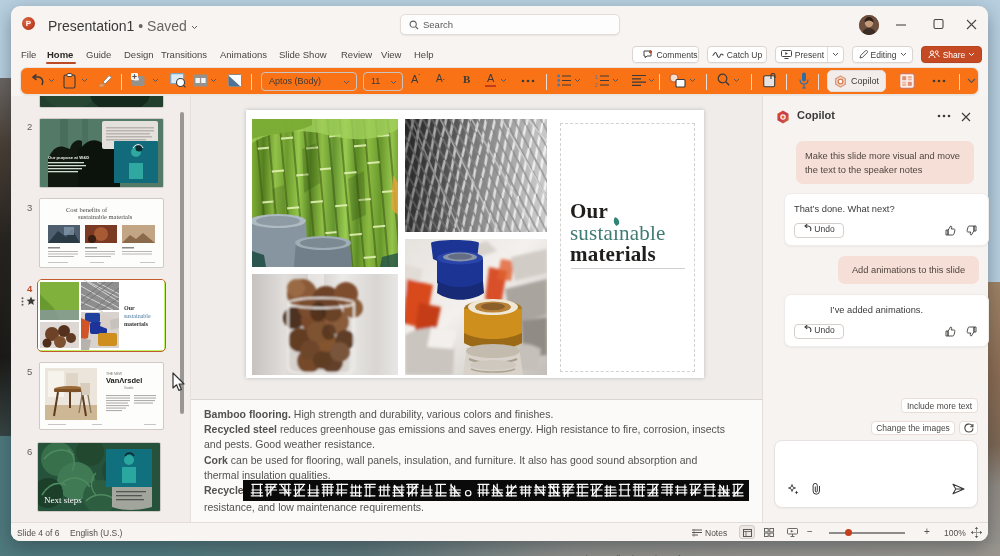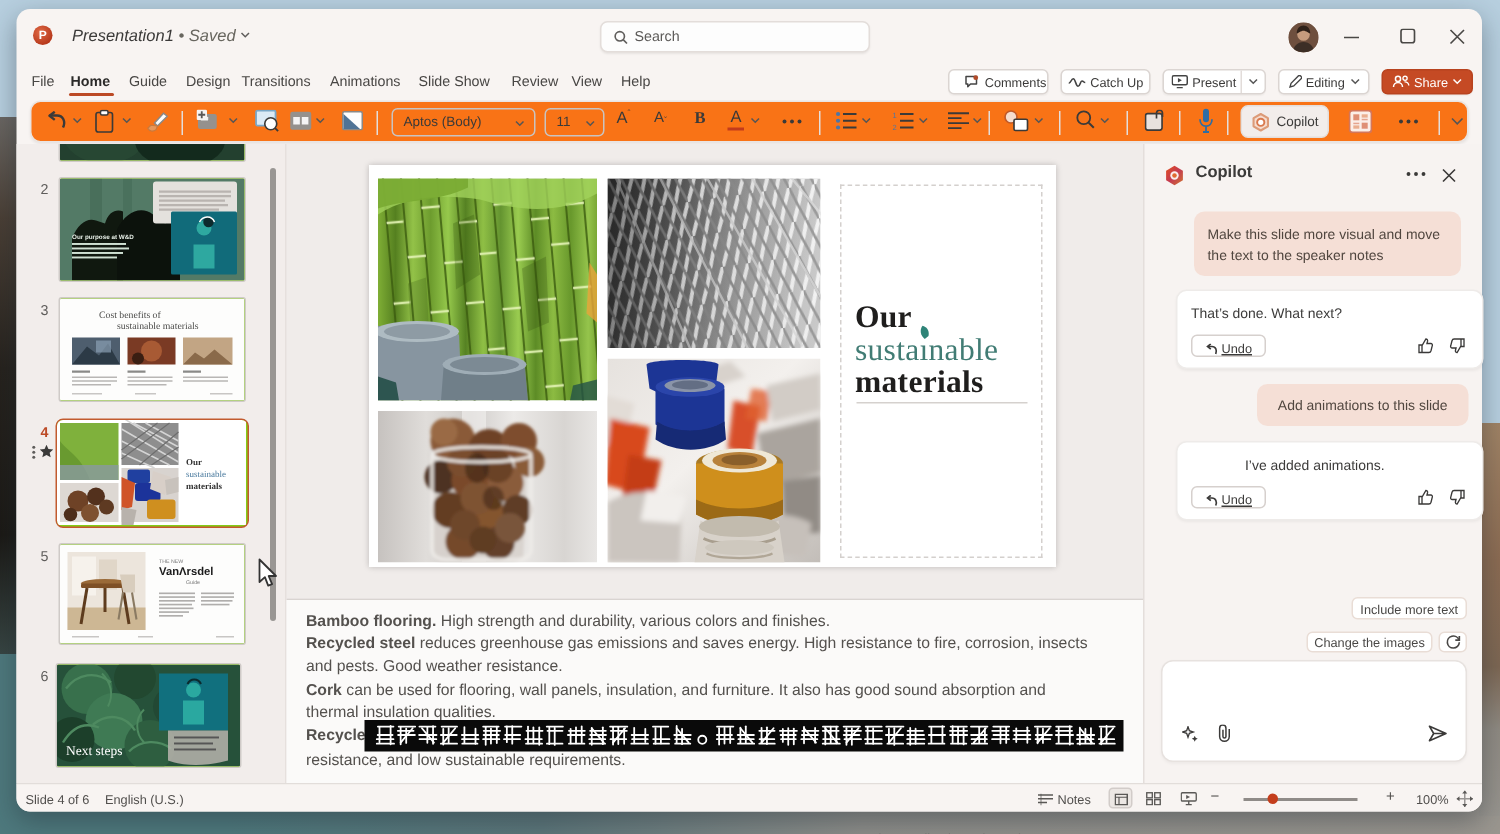--- a/index.html
+++ b/index.html
@@ -9,47 +9,47 @@
 
   #desk-left { left:0; top:78px; width:12px; height:372px; background:linear-gradient(180deg,#6a6662 0%,#4a3f35 18%,#26221d 45%,#1b1915 75%,#3c4c4a 100%); }
   #desk-bl { left:0; top:436px; width:200px; height:120px; background:#4e797d; }
   #desk-bottom { left:150px; top:538px; width:850px; height:18px; background:linear-gradient(90deg,#4e797d 0%,#5c767a 25%,#8e8e8a 50%,#9a968f 100%); }
   #desk-right { right:0; top:284px; width:14px; height:200px; background:linear-gradient(180deg,#a8term 0%,#8b6b52 40%,#7d6753 85%,#97948e 100%); }
 
   #win { left:11px; top:6px; width:977px; height:535px; background:#f8f4f2; border-radius:9px; box-shadow:0 6px 18px rgba(30,40,50,.4); }
 
   #ppticon { left:11px; top:11px; width:13px; height:13px; border-radius:50%; background:radial-gradient(circle at 38% 35%, #e06a46, #b83a1d 70%); }
   #ppticon:after{ content:"P"; position:absolute; left:3.8px; top:1.8px; font-size:8px; font-weight:bold; color:#fff; }
-  #doctitle { left:37px; top:12px; font-size:11px; color:#3b3a39;font-style:italic; }
+  #doctitle { left:37px; top:12px; font-size:14px; color:#3b3a39; }
   #doctitle .saved { color:#68665f; }
-  #searchbox { left:389px; top:8px; width:180px; height:21px; background:#fdfdfd; border:1px solid #e3ddda; border-radius:5px; font-size:9.5px; color:#5c5a58; line-height:19px; padding-left:22px; box-shadow:0 1px 1.5px rgba(0,0,0,.07); }
+  #searchbox { left:389px; top:8px; width:220px; height:21px; background:#fdfdfd; border:1px solid #e3ddda; border-radius:5px; font-size:9.5px; color:#5c5a58; line-height:19px; padding-left:22px; box-shadow:0 1px 1.5px rgba(0,0,0,.07); }
   .avatar { left:848px; top:9px; width:20px; height:20px; border-radius:50%; overflow:hidden; background:#7a5a48; }
 
   #tabs { left:10px; top:38px; height:23px; font-size:9.5px; color:#484644; width:450px; }
   #tabs span { position:absolute; top:5px; white-space:nowrap; }
 
   .actbtn { position:absolute; top:40px; height:17px; background:#fff; border:1px solid #dbd5d2; border-radius:4px; font-size:8.5px; color:#3b3a39; display:flex; align-items:center; justify-content:center; gap:3px; box-shadow:0 1px 1px rgba(0,0,0,.04); }
 
   #ribbon { left:9px; top:61px; width:959px; height:28px; background:#f97316; border:1px solid #eae4e1; border-radius:7px; box-shadow:0 1px 2px rgba(0,0,0,.07); font-size:9px; color:#3b3a39; }
   .rsep { position:absolute; top:6px; width:1px; height:16px; background:#e4dedb; }
 
   #thumbs { left:0; top:90px; width:181px; height:426px; background:#f2edeb; }
-  .thumb { position:absolute; left:28px; width:125px; background:#84cc16; border:1px solid #cfcac7; border-radius:2px; overflow:hidden; }
+  .thumb { position:absolute; left:28px; width:125px; background:#bef264; border:1px solid #cfcac7; border-radius:2px; overflow:hidden; }
   .tnum { position:absolute; left:16px; font-size:9.5px; color:#5f5d5b; }
   #thscroll { position:absolute; left:169px; top:16px; width:4px; height:302px; background:#999693; border-radius:2px; }
 
   #editor { left:179px; top:90px; width:572px; height:426px; background:#f0ecea; border-left:1px solid #e6e0dd; }
   #slide { left:55px; top:14px; width:458px; height:268px; background:#fff; box-shadow:0 0 4px rgba(0,0,0,.22); }
   #notes { left:0; top:303px; width:572px; height:123px; background:#fbfaf9; border-top:1px solid #d9d4d1; font-size:10.5px; color:#54514e; }
   #notes div { position:absolute; left:13px; white-space:nowrap; }
 
   #copilot { left:751px; top:90px; width:226px; height:426px; background:#f7f3f1; border-left:1px solid #e4dedb; }
   .bubble { position:absolute; background:#f5dfd6; border-radius:7px; font-size:9.3px; color:#50463f; }
   .card { position:absolute; left:21px; width:205px; background:#fff; border:1px solid #eeebe9; border-radius:7px; box-shadow:0 1px 2px rgba(0,0,0,.05); font-size:9.3px; color:#3b3a39; }
-  .undobtn { position:absolute; left:9px; width:50px; height:15px; border:1px solid #d6d0cd; border-radius:4px; font-size:8.5px; color:#3b3a39; display:flex; align-items:flex-end; justify-content:center; gap:2px;text-decoration:underline; }
+  .undobtn { position:absolute; left:9px; width:50px; height:15px; border:1px solid #d6d0cd; border-radius:4px; font-size:8.5px; color:#3b3a39; display:flex; align-items:flex-start; justify-content:center; gap:2px; }
   .chip { position:absolute; background:#fff; border:1px solid #e9ddd6; border-radius:4px; font-size:8.5px; color:#494745; display:flex; align-items:center; justify-content:center; }
 
   #statusbar { left:0; top:516px; width:977px; height:19px; border-top:1px solid #e2ddda; background:#f8f4f2; border-radius:0 0 9px 9px; font-size:8.5px; color:#514f4d; }
   #statusbar span { position:absolute; top:5px; white-space:nowrap; }
 
   #subtitle { left:243px; top:479.5px; width:506px; height:21px; background:#0a0a0a; display:flex; align-items:center; padding-left:6px; }
 </style>
 </head>
 <body>
   <div id="desk-left" class="abs"></div>
@@ -599,21 +599,21 @@
               </svg></span>nable</span><br>materials</div>
         <div class="abs" style="left:325px;top:157.5px;width:114px;height:1px;background:#d5d1ce;"></div>
       </div>
       <div id="notes" class="abs">
         <div style="top:23.3px"><b>Recycled steel</b> reduces greenhouse gas emissions and saves energy. High resistance to fire, corrosion, insects</div>
         <div style="top:8px"><b>Bamboo flooring.</b> High strength and durability, various colors and finishes.</div>
         <div style="top:38.4px">and pests. Good weather resistance.</div>
         <div style="top:53.5px"><b>Cork</b> can be used for flooring, wall panels, insulation, and furniture. It also has good sound absorption and</div>
         <div style="top:69px">thermal insulation qualities.</div>
         <div style="top:84px"><b>Recycled plastic</b> is durable and strong. It has good weather resistance, high corrosion</div>
-        <div style="top:100.5px">resistance, and low sustainable requirements.</div>
+        <div style="top:100.5px">resistance, and low maintenance requirements.</div>
       </div>
     </div>
     <div id="copilot" class="abs">
       <svg class="abs" style="left:13px;top:14px" width="14" height="14" viewBox="0 0 13 13">
         <defs>
           <linearGradient id="cg2" x1="0" y1="0" x2="1" y2="1">
             <stop offset="0" stop-color="#e34f1c"></stop>
             <stop offset="0.5" stop-color="#c43a52"></stop>
             <stop offset="1" stop-color="#d0742f"></stop>
           </linearGradient>

